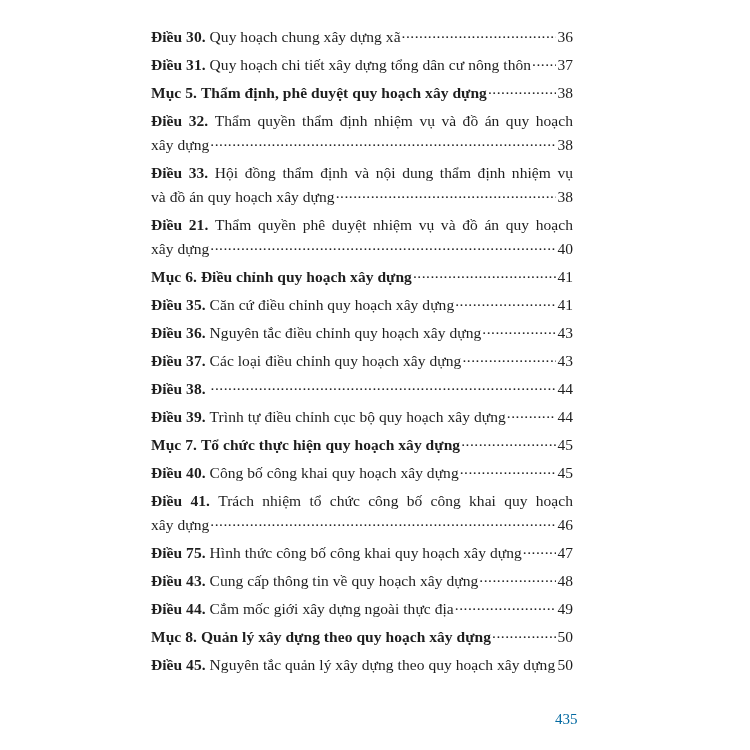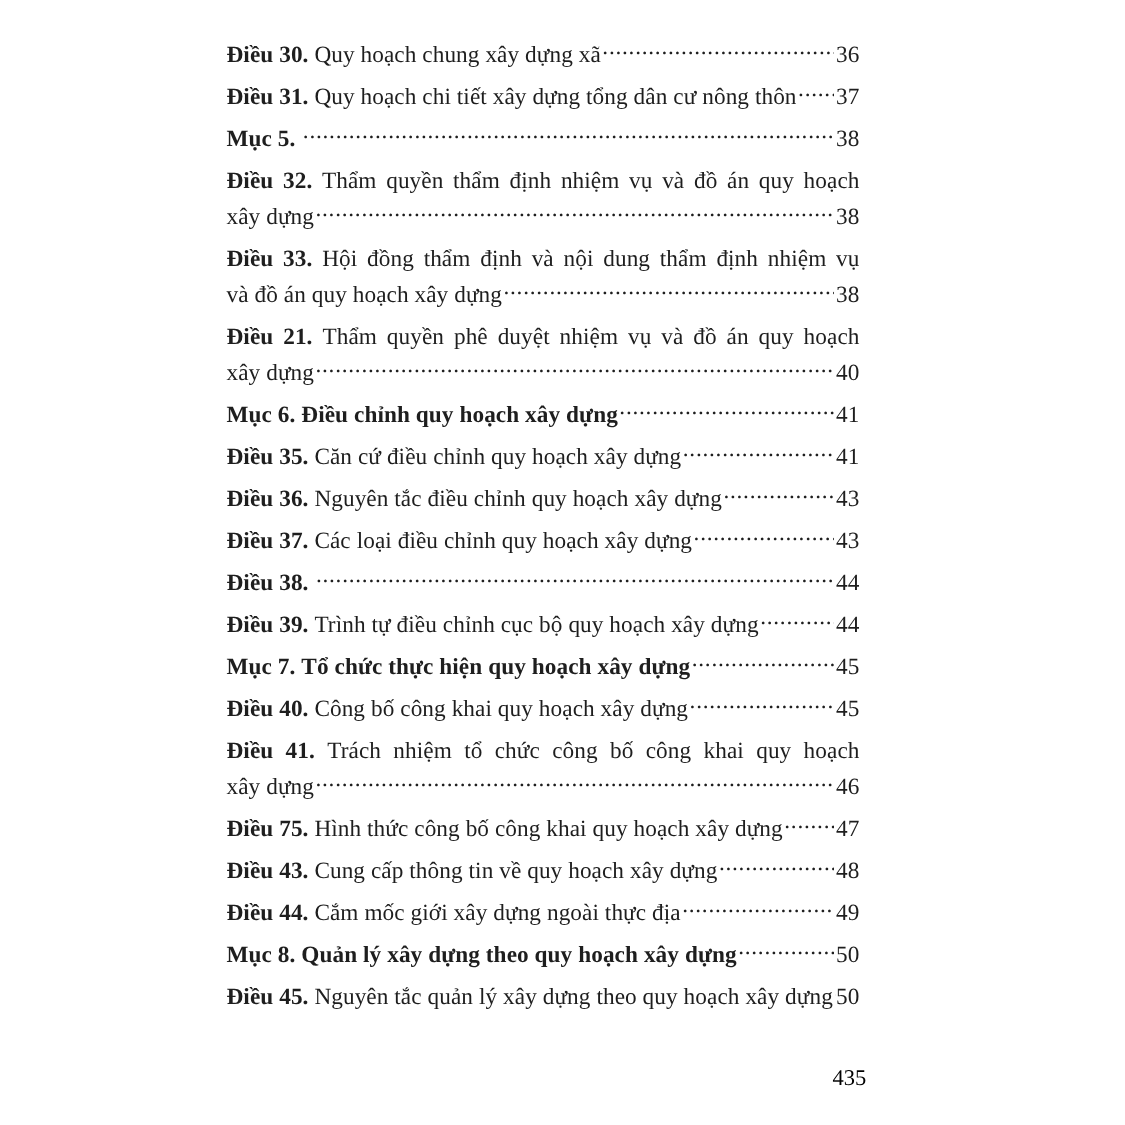--- a/index.html
+++ b/index.html
@@ -59,21 +59,21 @@
       letter-spacing: 0.5px;
       white-space: nowrap;
     }
     .pg { flex: 0 0 auto; }
     .entry.section .title { font-weight: bold; }
     .page-number {
       position: absolute;
       left: 555px;
       top: 711px;
       font-size: 15px;
-      color: #000000;
+      color: #0369a1;
     }
   </style>
 </head>
 <body>
 
 <div class="page">
   <div class="toc">
 
     <div class="entry">
       <div class="line">
@@ -82,21 +82,21 @@
     </div>
 
     <div class="entry">
       <div class="line">
         <span class="label">Điều 31.</span>&nbsp;<span class="title">Quy hoạch chi tiết xây dựng tổng dân cư nông thôn</span><span class="dots"></span><span class="pg">37</span>
       </div>
     </div>
 
     <div class="entry section">
       <div class="line">
-        <span class="label">Mục 5.</span>&nbsp;<span class="dots"></span><span class="pg">38</span>
+        <span class="label">Mục 5.</span>&nbsp;<span class="title">Thẩm định, phê duyệt quy hoạch xây dựng</span><span class="dots"></span><span class="pg">38</span>
       </div>
     </div>
 
     <div class="entry">
       <div class="first-line">
         <span class="label">Điều 32.</span>&nbsp;<span class="title">Thẩm quyền thẩm định nhiệm vụ và đồ án quy hoạch</span>
       </div>
       <div class="line">
         <span class="title">xây dựng</span>
           <span class="dots"></span>

